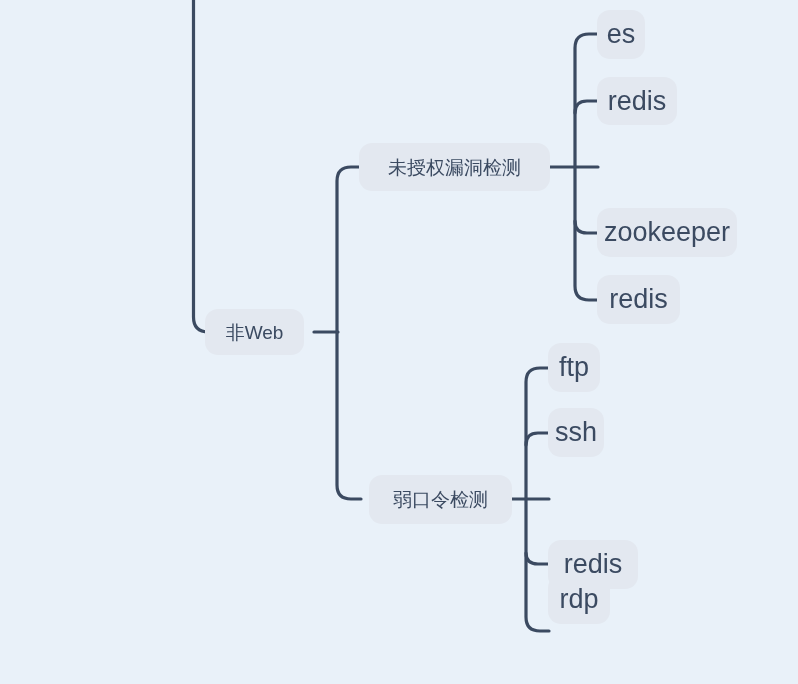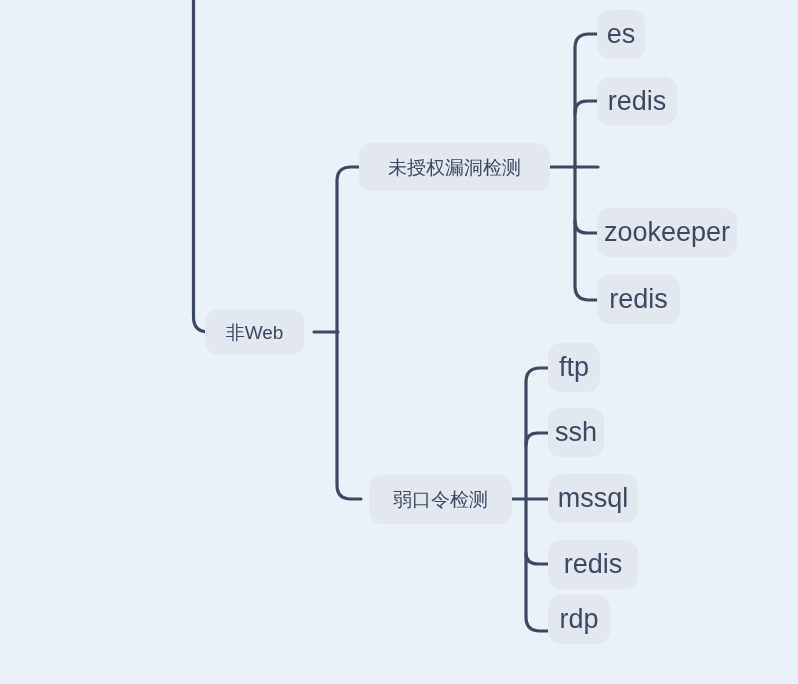--- a/index.html
+++ b/index.html
@@ -65,19 +65,18 @@
   <div class="node" style="left:597px;top:208px;width:140px;height:49px">zookeeper</div>
 
   <div class="node" style="left:597px;top:275px;width:83px;height:49px">redis</div>
 
   <div class="node big" style="left:369px;top:475px;width:143px;height:49px">弱口令检测</div>
 
   <div class="node" style="left:548px;top:408px;width:56px;height:49px">ssh</div>
 
   <div class="node" style="left:548px;top:343px;width:52px;height:49px">ftp</div>
 
-  <div class="node" style="left:548px;top:474px;width:90px;height:49px">mssql</div>
 
   <div class="node" style="left:548px;top:540px;width:90px;height:49px">redis</div>
 
-  <div class="node" style="left:548px;top:595px;width:62px;height:49px">rdp</div>
+  <div class="node" style="left:548px;top:575px;width:62px;height:49px">rdp</div>
 
 </div>
 
 </body></html>

